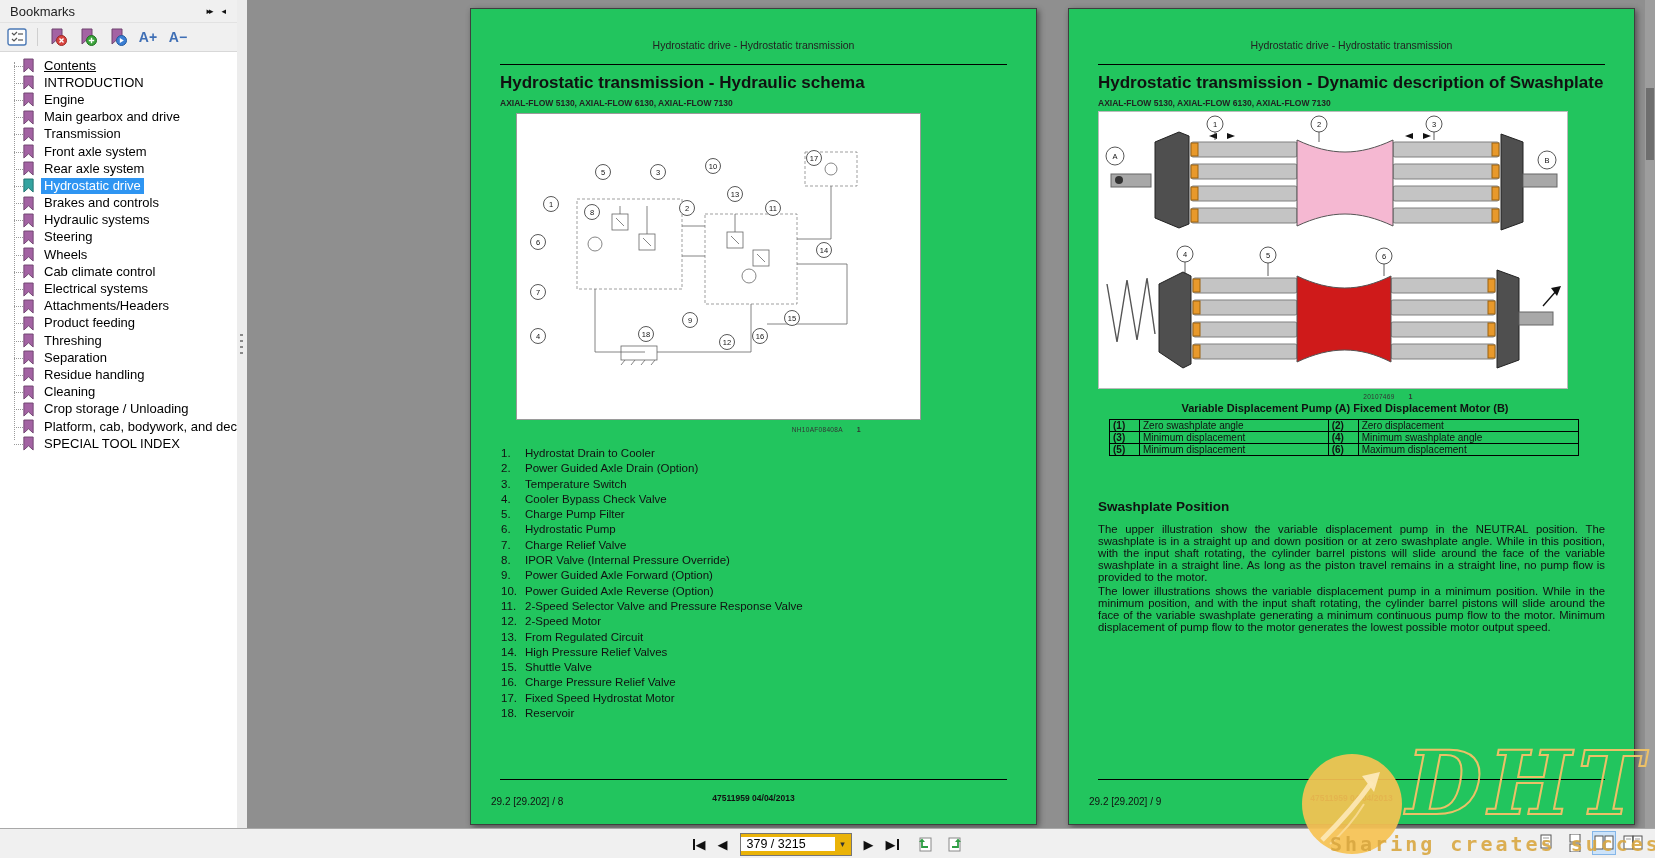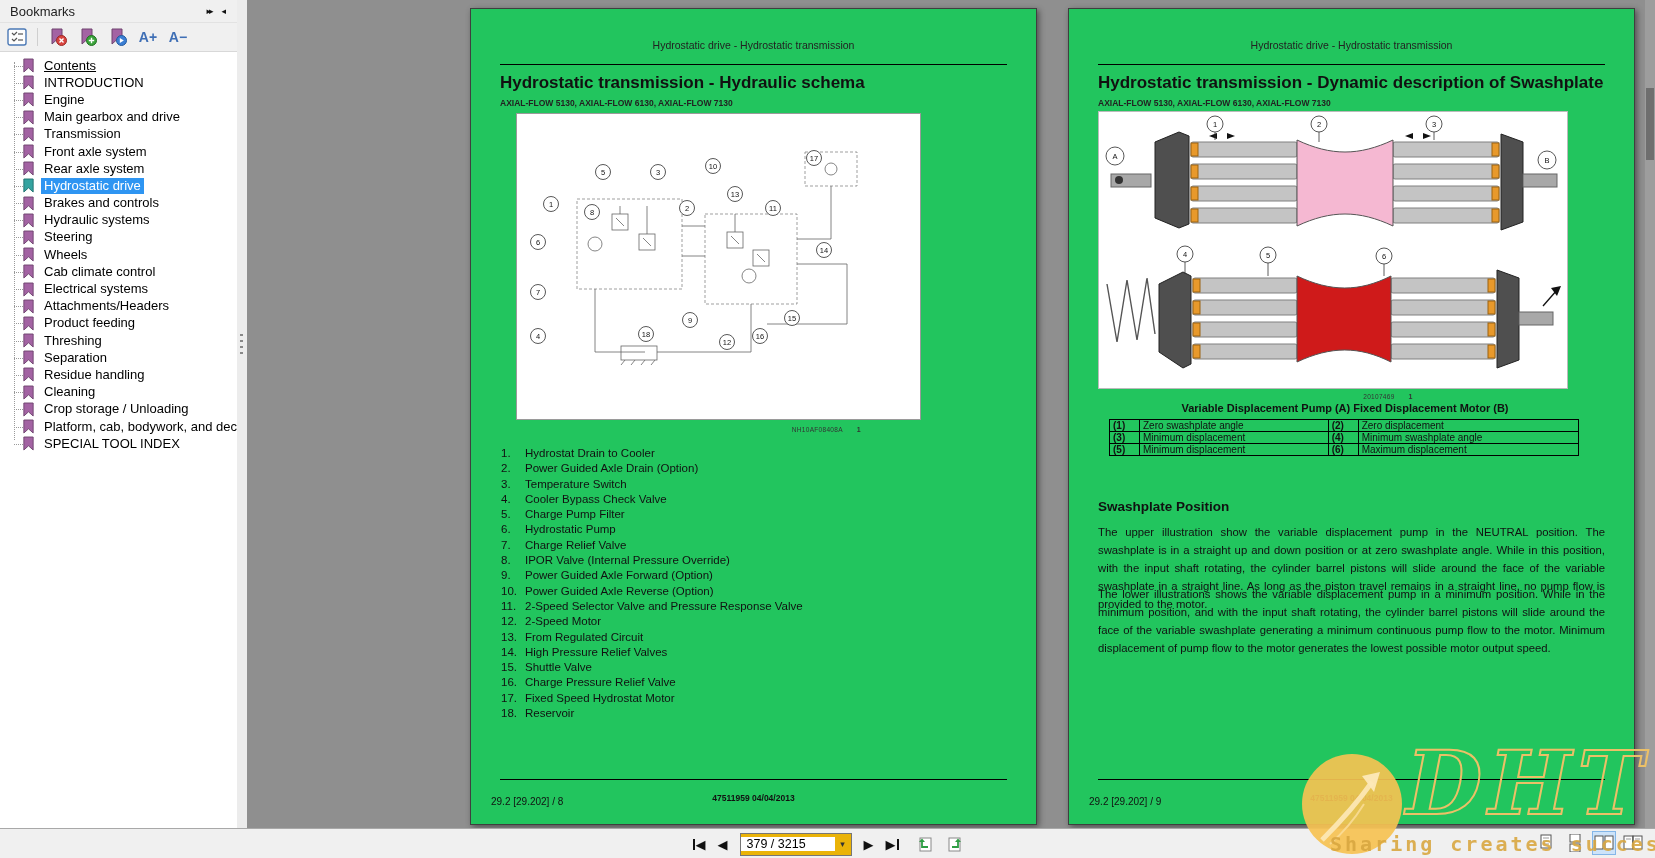--- a/index.html
+++ b/index.html
@@ -49,21 +49,21 @@
   .lrow .n{width:24px;flex:0 0 24px;}
   .pfoot-line{position:absolute;top:770px;left:29px;right:29px;border-top:1.5px solid #000;}
   .pfoot1{position:absolute;top:776px;left:0;right:0;text-align:center;font-size:8.5px;font-weight:bold;margin-top:8px;}
   .pfoot2{position:absolute;top:787px;left:0;right:0;text-align:left;font-size:10px;margin-left:20px;}
   .figcap{position:absolute;top:393px;left:0;right:13px;text-align:center;font-size:11px;font-weight:bold;}
   .dtable{position:absolute;top:410px;left:40px;width:470px;border-collapse:collapse;font-size:10px;}
   .dtable th,.dtable td{border:1px solid #000;padding:0 3px;height:11px;line-height:11px;}
   .dtable th{font-weight:bold;text-align:center;}
   .dtable td.ref{font-weight:bold;width:30px;}
   .sechead{position:absolute;top:490px;left:29px;font-size:13.5px;font-weight:bold;}
-  .para{position:absolute;left:29px;right:29px;font-size:11.3px;line-height:18px;text-align:justify;}
+  .para{position:absolute;left:29px;right:29px;font-size:11.3px;line-height:12px;text-align:justify;}
   .para1{top:514px;} .para2{top:576px;}
   
   .co circle{fill:#fff;stroke:#444;stroke-width:.9;}
   .co text{font-size:7.5px;text-anchor:middle;fill:#111;font-family:"Liberation Sans",sans-serif;}
   .schem line,.schem polyline,.schem rect.v,.schem path.v{stroke:#666;stroke-width:.8;fill:none;}
   .schem rect.box{stroke:#777;stroke-dasharray:3 2;fill:none;stroke-width:.7;}
   
   .btoolbar{position:absolute;left:0;top:828px;width:100%;height:30px;background:#f0f0f0;
             border-top:1px solid #a8a8a8;display:flex;align-items:center;justify-content:center;gap:12px;}
   .navbtn{display:flex;align-items:center;gap:1px;cursor:pointer;color:#111;font-size:13px;}

